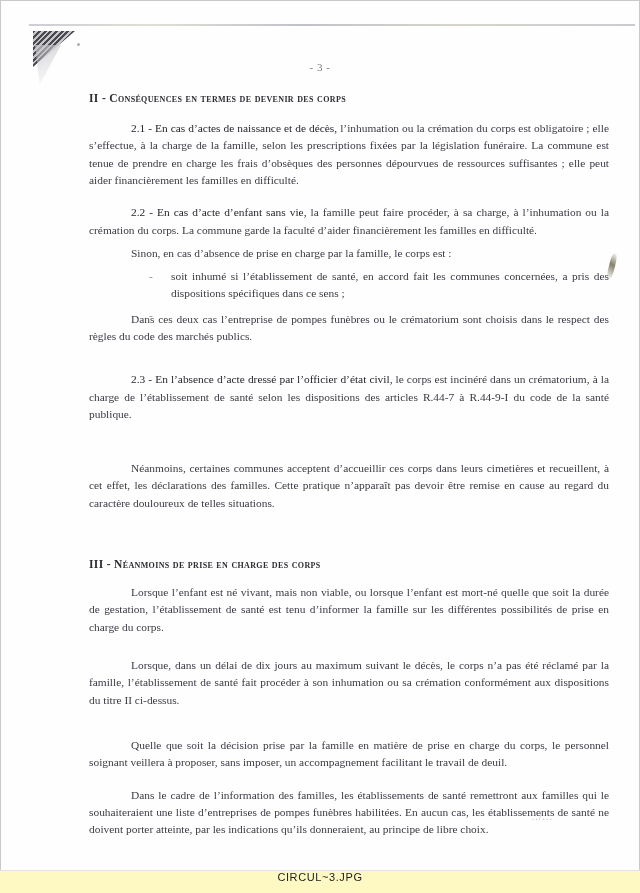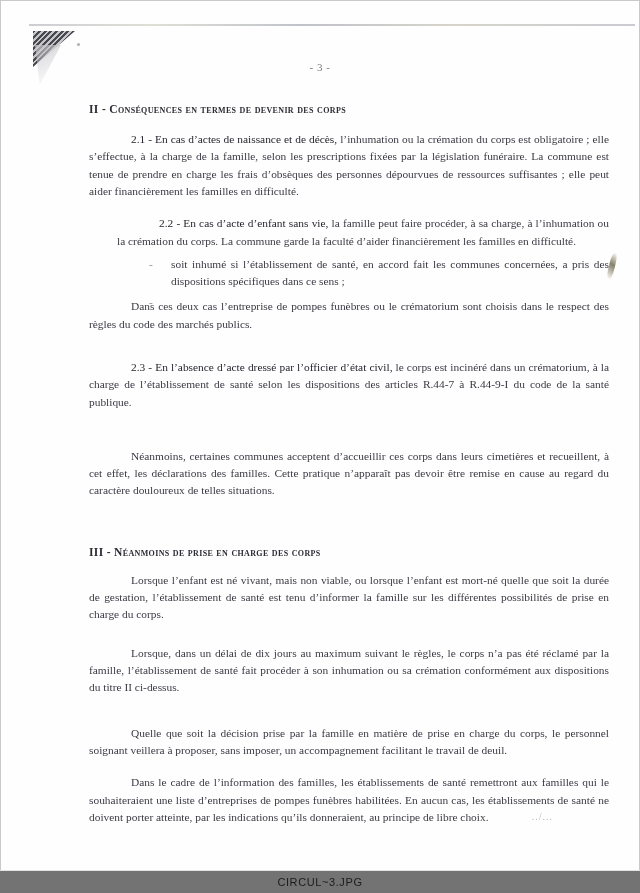--- a/index.html
+++ b/index.html
@@ -104,21 +104,21 @@
     text-align: center;
     font-size: 11px;
     color: #7a7a78;
     letter-spacing: .5px;
   }
 
   .content {
     position: absolute;
     left: 88px;
     right: 30px;
-    top: 102px;
+    top: 91px;
   }
 
   h2.section-heading {
     font-size: 11.5px;
     font-weight: bold;
     font-variant: small-caps;
     text-transform: none;
     color: #2b2b33;
     margin: 0 0 16px 0;
     letter-spacing: .35px;
@@ -132,21 +132,21 @@
     font-size: 11.4px;
     line-height: 1.52;
     text-align: justify;
     color: #3a3a44;
     margin: 0 0 15px 0;
     text-indent: 42px;
     -webkit-hyphens: none;
     hyphens: none;
   }
   p.para.no-indent { text-indent: 0; }
-  p.para.tight { margin-bottom: 6px; margin-left: 28px; }
+  p.para.tight { margin-bottom: 6px; }
 
   .lead {
     font-weight: normal;
     color: #1f1f28;
   }
 
   ul.dash-list {
     list-style: none;
     margin: 0 0 8px 0;
     padding: 0 0 0 60px;
@@ -173,24 +173,23 @@
     bottom: 48px;
     font-size: 10px;
     color: #b9b9bd;
     letter-spacing: 1px;
   }
 
   
   #statusbar {
     flex: 0 0 auto;
     height: 22px;
-    background: #737373;
+    background: #fef9c3;
     border-top: 1px solid #e2e2e2;
     display: flex;
-    align-items: center;
     justify-content: center;
     font-family: "Liberation Sans", "DejaVu Sans", sans-serif;
     font-size: 11px;
     color: #1c1c1c;
     letter-spacing: .6px;
   }
 </style>
 </head>
 <body>
 
@@ -207,36 +206,37 @@
     <div class="page-number">- 3 -</div>
 
     <div class="content">
 
       <h2 class="section-heading">II - Conséquences en termes de devenir des corps</h2>
 
       <p class="para"><span class="lead">2.1 - En cas d’actes de naissance et de décès,</span><span> l’inhumation ou la crémation du corps est obligatoire ; elle s’effectue, à la charge de la famille, selon les prescriptions fixées par la législation funéraire. La commune est tenue de prendre en charge les frais d’obsèques des personnes dépourvues de ressources suffisantes ; elle peut aider financièrement les familles en difficulté.</span></p>
 
       <p class="para tight"><span class="lead">2.2 - En cas d’acte d’enfant sans vie,</span><span> la famille peut faire procéder, à sa charge, à l’inhumation ou la crémation du corps. La commune garde la faculté d’aider financièrement les familles en difficulté.</span></p>
 
+      <p class="para tight">Sinon, en cas d’absence de prise en charge par la famille, le corps est :</p>
 
       <ul class="dash-list">
         <li><span class="dash">-</span><span>soit inhumé si l’établissement de santé, en accord fait les communes concernées, a pris des dispositions spécifiques dans ce sens ;</span></li>
         <li><span class="dash">-</span></li>
       </ul>
 
       <p class="para no-indent"><span style="display:inline-block;width:42px"></span><span>Dans ces deux cas l’entreprise de pompes funèbres ou le crématorium sont choisis dans le respect des règles du code des marchés publics.</span></p>
 
       <p class="para" style="margin-top:26px"><span class="lead">2.3 - En l’absence d’acte dressé par l’officier d’état civil,</span><span> le corps est incinéré dans un crématorium, à la charge de l’établissement de santé selon les dispositions des articles R.44-7 à R.44-9-I du code de la santé publique.</span></p>
 
       <p class="para" style="margin-top:37px">Néanmoins, certaines communes acceptent d’accueillir ces corps dans leurs cimetières et recueillent, à cet effet, les déclarations des familles. Cette pratique n’apparaît pas devoir être remise en cause au regard du caractère douloureux de telles situations.</p>
 
       <h2 class="section-heading second">III - Néanmoins de prise en charge des corps</h2>
 
       <p class="para">Lorsque l’enfant est né vivant, mais non viable, ou lorsque l’enfant est mort-né quelle que soit la durée de gestation, l’établissement de santé est tenu d’informer la famille sur les différentes possibilités de prise en charge du corps.</p>
-      <p class="para" style="margin-top:21px">Lorsque, dans un délai de dix jours au maximum suivant le règles, le corps n’a pas été réclamé par la famille, l’établissement de santé fait procéder à son inhumation ou sa crémation conformément aux dispositions du titre II ci-dessus.</p>
+      <p class="para" style="margin-top:21px">Lorsque, dans un délai de dix jours au maximum suivant le décès, le corps n’a pas été réclamé par la famille, l’établissement de santé fait procéder à son inhumation ou sa crémation conformément aux dispositions du titre II ci-dessus.</p>
       <p class="para" style="margin-top:28px">Quelle que soit la décision prise par la famille en matière de prise en charge du corps, le personnel soignant veillera à proposer, sans imposer, un accompagnement facilitant le travail de deuil.</p>
       <p class="para" style="">Dans le cadre de l’information des familles, les établissements de santé remettront aux familles qui le souhaiteraient une liste d’entreprises de pompes funèbres habilitées. En aucun cas, les établissements de santé ne doivent porter atteinte, par les indications qu’ils donneraient, au principe de libre choix.</p>
 
     </div>
 
     <div class="continuation">../...</div>
   </div>
 
   <div id="statusbar">
     <span>CIRCUL~3.JPG</span>

